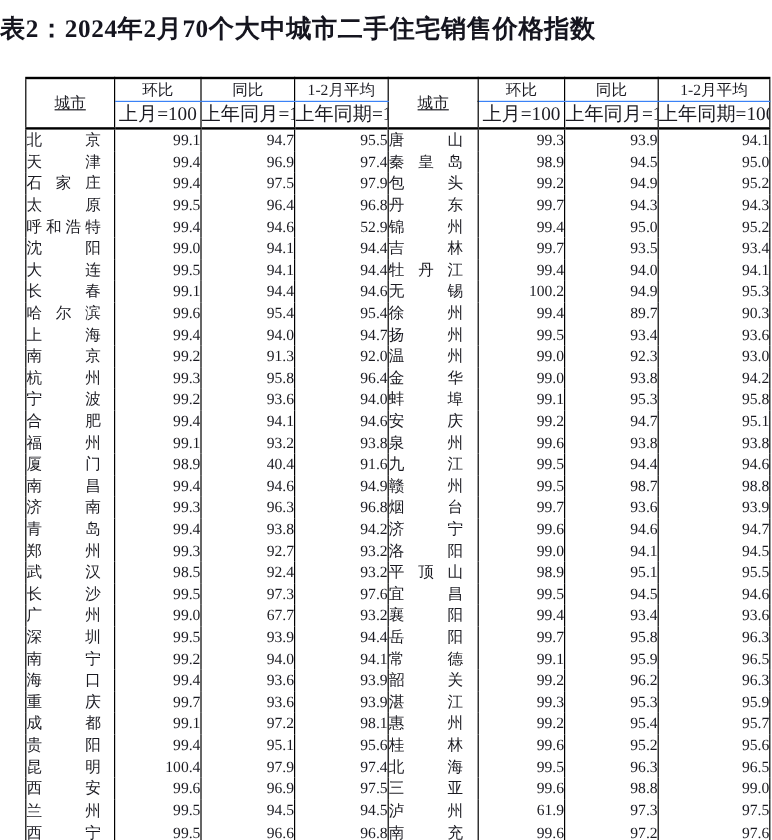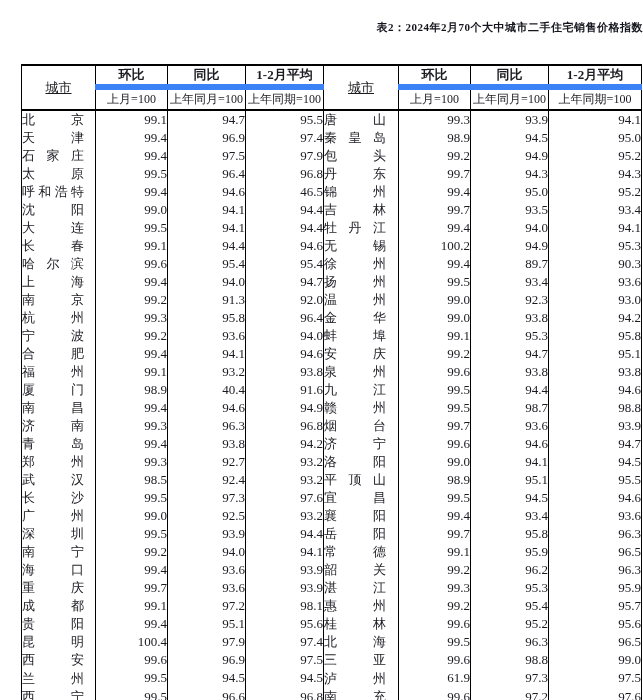--- a/index.html
+++ b/index.html
@@ -12,23 +12,23 @@
     font-family: "Liberation Serif", "DejaVu Serif", serif;
     color: #1b1b22;
   }
   .page {
     width: 643px;
     height: 700px;
     position: relative;
   }
   .title {
     margin: 0;
-    padding-top: 20px;
-    text-align: right;
-    font-size: 11px;
+    padding-top: 10px;
+    text-align: left;
+    font-size: 21px;
     font-weight: bold;
     letter-spacing: 0.5px;
     color: #15151f;
   }
   table.idx {
     position: absolute;
     top: 64px;
     left: 21px;
     width: 620px;
     border-collapse: collapse;
@@ -38,23 +38,23 @@
   }
   table.idx th, table.idx td {
     border-left: 1px solid #000;
     border-right: 1px solid #000;
     padding: 0;
     font-weight: normal;
     white-space: nowrap;
     overflow: hidden;
   }
   tr.hrow1 th { height: 18px; font-size: 13px; text-align: center; }
-  tr.hrow2 th { height: 19px; font-size: 12px; text-align: center; border-bottom: 2px solid #000; }
+  tr.hrow2 th { height: 19px; font-size: 16px; text-align: center; border-bottom: 2px solid #000; }
   th.city-head { font-size: 13px; text-align: center; border-bottom: 2px solid #000; text-decoration: underline; }
-  tr.hrow1 th.grp { border-bottom: 6px solid #3b82f6; font-weight: bold; }
+  tr.hrow1 th.grp { border-bottom: 1px solid #3b82f6; }
   tbody td { height: 16.4px; font-size: 13px; }
   td.city-cell { padding-left: 9px; }
   .city {
     display: inline-flex;
     justify-content: space-between;
     width: 62px;
     vertical-align: middle;
   }
   .city b { font-weight: normal; font-style: normal; }
   td.num { text-align: right; padding-right: 8px; }
@@ -166,21 +166,21 @@
         </tr>
         <tr>
           <td class="city-cell"><span class="city">
               <b>呼</b>
               <b>和</b>
               <b>浩</b>
               <b>特</b>
             </span></td>
           <td class="num">99.4</td>
           <td class="num">94.6</td>
-          <td class="num">46.5</td>
+          <td class="num">52.9</td>
           <td class="city-cell"><span class="city">
               <b>锦</b>
               <b>州</b>
             </span></td>
           <td class="num">99.4</td>
           <td class="num">95.0</td>
           <td class="num">95.2</td>
         </tr>
         <tr>
           <td class="city-cell"><span class="city">
@@ -456,21 +456,21 @@
           <td class="num">99.5</td>
           <td class="num">94.5</td>
           <td class="num">94.6</td>
         </tr>
         <tr>
           <td class="city-cell"><span class="city">
               <b>广</b>
               <b>州</b>
             </span></td>
           <td class="num">99.0</td>
-          <td class="num">92.5</td>
+          <td class="num">67.7</td>
           <td class="num">93.2</td>
           <td class="city-cell"><span class="city">
               <b>襄</b>
               <b>阳</b>
             </span></td>
           <td class="num">99.4</td>
           <td class="num">93.4</td>
           <td class="num">93.6</td>
         </tr>
         <tr>

